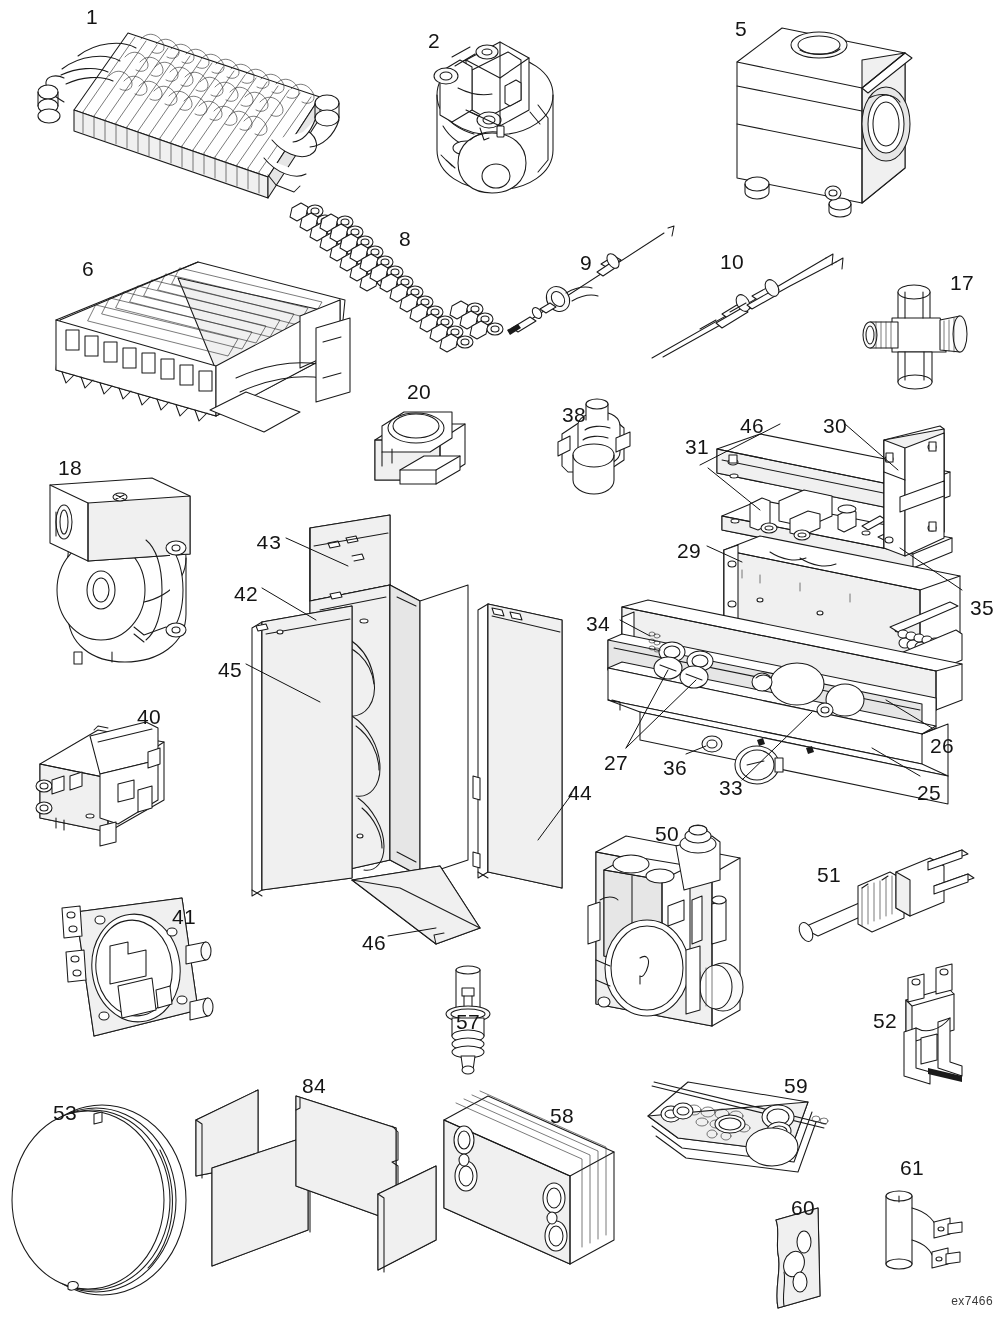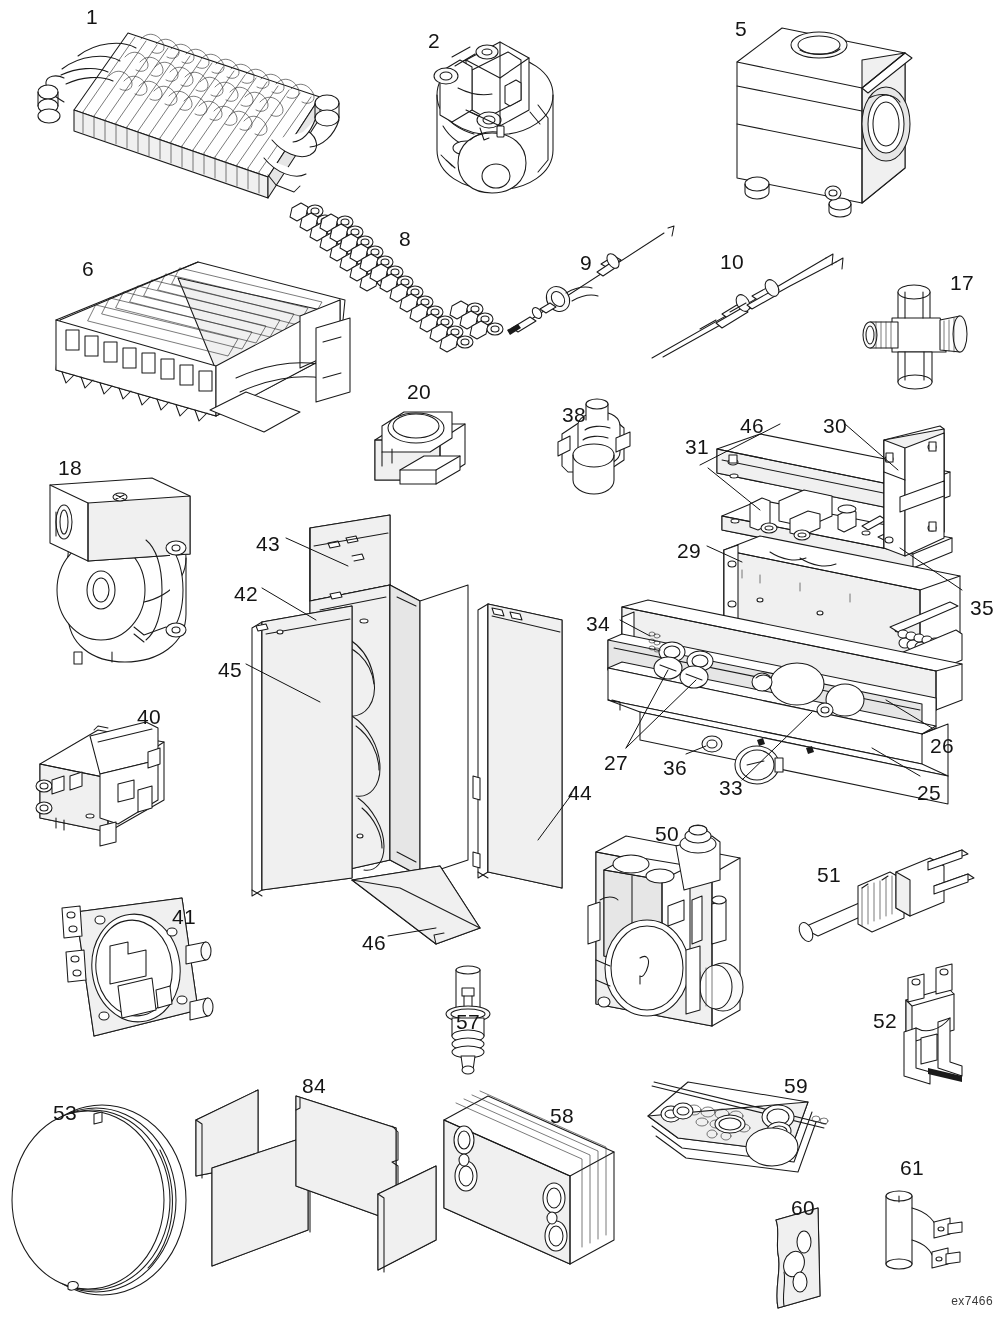--- a/index.html
+++ b/index.html
@@ -977,21 +977,21 @@
   <span class="cal" style="left:677px;top:540px;">29</span>
   <span class="cal" style="left:823px;top:415px;">30</span>
   <span class="cal" style="left:677px;top:436px;margin-left:8px;">31</span>
   <span class="cal" style="left:719px;top:777px;">33</span>
   <span class="cal" style="left:586px;top:613px;">34</span>
   <span class="cal" style="left:970px;top:597px;">35</span>
   <span class="cal" style="left:663px;top:757px;">36</span>
   <span class="cal" style="left:137px;top:706px;">40</span>
   <span class="cal" style="left:172px;top:906px;">41</span>
   <span class="cal" style="left:234px;top:583px;">42</span>
-  <span class="cal" style="left:256px;top:533px;">43</span>
+  <span class="cal" style="left:256px;top:533px;font-family:Liberation Mono, monospace;">43</span>
   <span class="cal" style="left:568px;top:782px;">44</span>
   <span class="cal" style="left:218px;top:659px;">45</span>
   <span class="cal" style="left:362px;top:932px;">46</span>
   <span class="cal" style="left:655px;top:823px;">50</span>
   <span class="cal" style="left:817px;top:864px;">51</span>
   <span class="cal" style="left:873px;top:1010px;">52</span>
   <span class="cal" style="left:53px;top:1102px;">53</span>
   <span class="cal" style="left:302px;top:1075px;">84</span>
   <span class="cal" style="left:428px;top:1011px;margin-left:28px;">57</span>
   <span class="cal" style="left:550px;top:1105px;">58</span>

